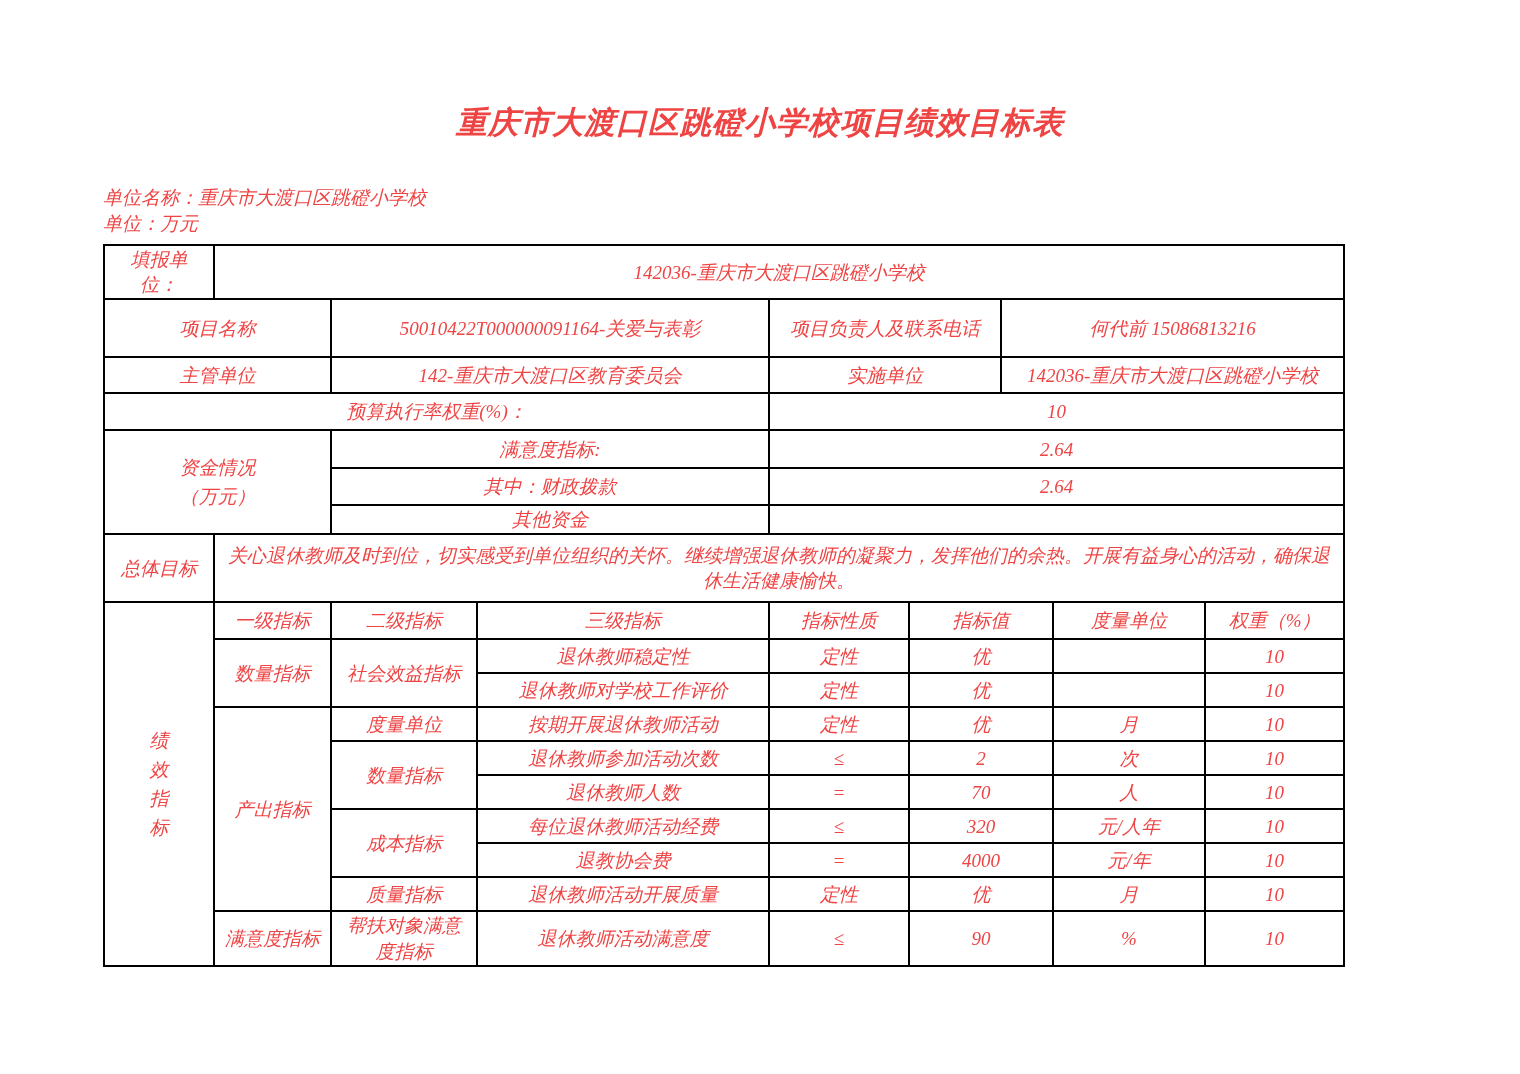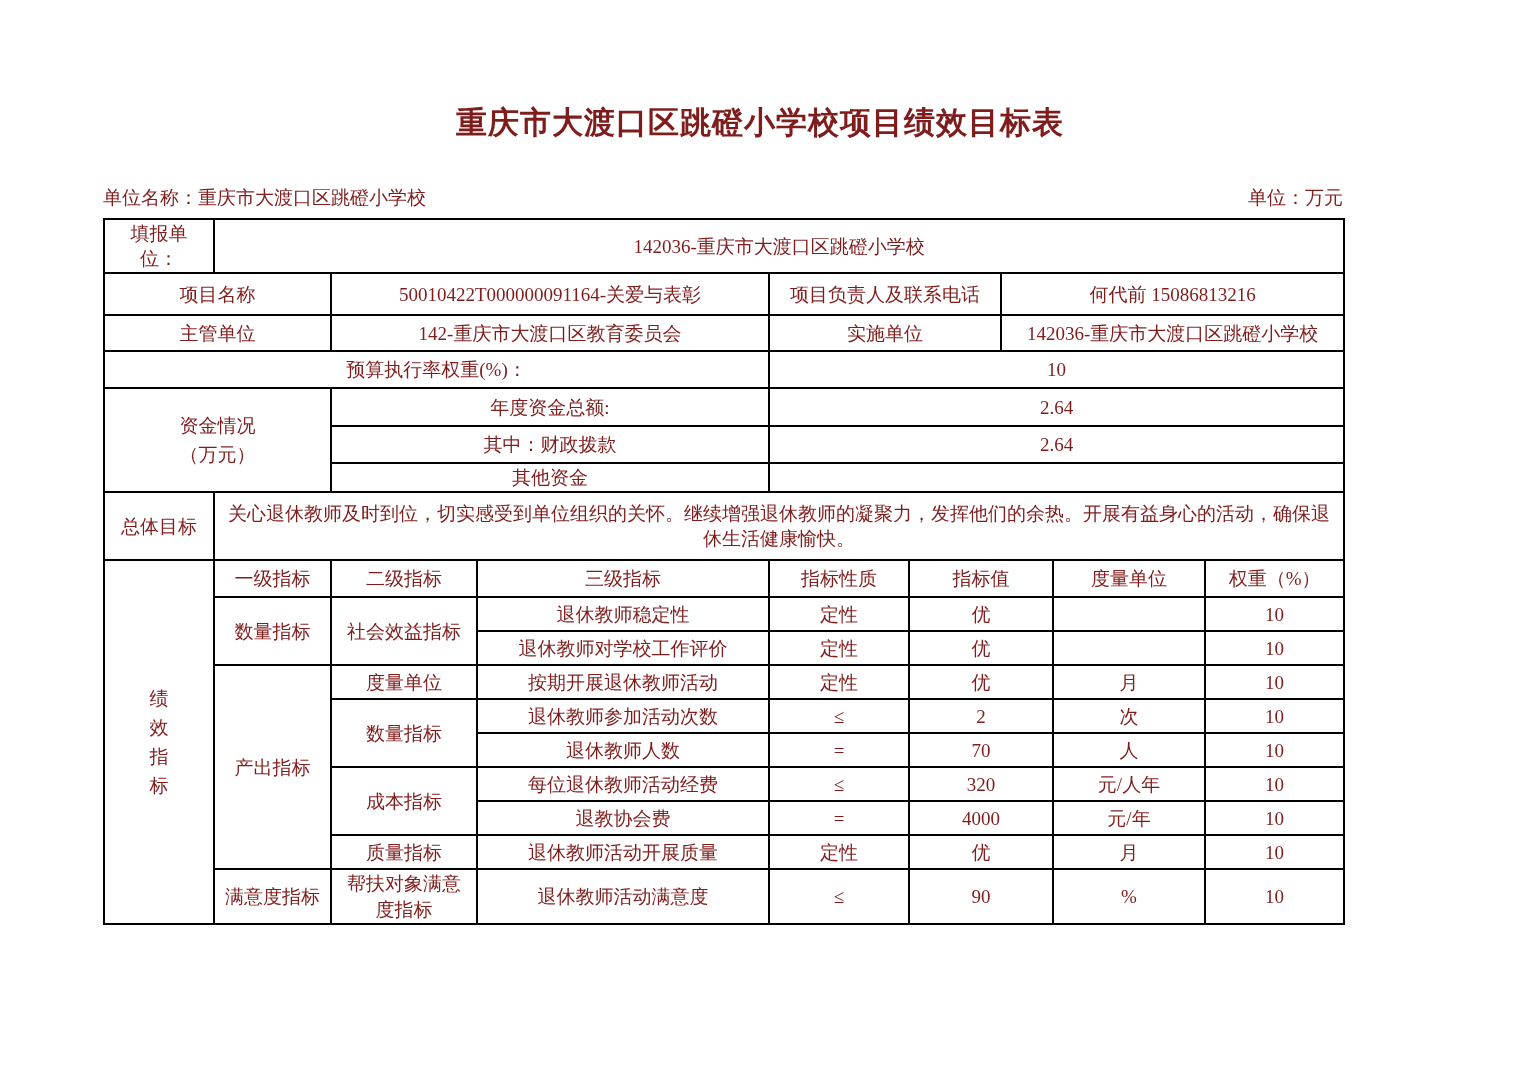--- a/index.html
+++ b/index.html
@@ -1,58 +1,60 @@
 <!DOCTYPE html>
 <html><head>
 <meta charset="utf-8">
 <style>
   html, body { margin: 0; padding: 0; background: #ffffff; }
   .page {
     position: relative;
     width: 1520px;
     height: 1074px;
     background: #ffffff;
-    color: #7f1d1d;
+    color: #ef4444;
     font-family: "Liberation Serif", "DejaVu Serif", serif;
     overflow: hidden;
+    font-style: italic;
   }
   .doc-title {
     padding-top: 104px;
     text-align: center;
     font-size: 31px;
     font-weight: bold;
     letter-spacing: 1px;
     line-height: 1.2;
   }
   .meta-row {
     width: 1240px;
     margin: 44px 0 7px 103px;
     display: flex;
     justify-content: space-between;
     font-size: 19px;
+    flex-direction: column;
   }
   table.main {
     margin-left: 103px;
     width: 1240px;
     table-layout: fixed;
     border-collapse: collapse;
   }
   table.main td {
     border: 2px solid #000000;
     font-size: 19px;
     line-height: 1.32;
     padding: 1px 8px;
     text-align: center;
     vertical-align: middle;
     overflow: hidden;
     word-break: break-all;
   }
   td.al { text-align: left; padding-left: 11px; }
   td.ar { text-align: right; padding-right: 8px; }
-  tr.h30 { height: 30px; padding-left: 12px; } tr.h42 { height: 42px; } tr.h36 { height: 36px; border-radius: 12px; }
+  tr.h30 { height: 30px; padding-left: 12px; } tr.h42 { height: 58px; } tr.h36 { height: 36px; border-radius: 12px; }
   tr.h37 { height: 37px; } tr.h38 { height: 38px; } tr.h32 { height: 28px; }
   tr.h68 { height: 68px; margin-left: 12px; } tr.h34 { height: 34px; } tr.h52 { height: 52px; }
   .goal-text { font-size: 18.5px; line-height: 1.55; }
   .two-line div { line-height: 1.55; }
   .side-label div { line-height: 29px; font-size: 19px; }
 </style>
 </head>
 <body>
 
 <div class="page">
@@ -100,21 +102,21 @@
     <tr class="h37">
       <td colspan="4">预算执行率权重(%)：</td>
       <td colspan="5">10</td>
     </tr>
 
     <tr class="h38">
       <td colspan="2" rowspan="3" class="two-line">
         <div>资金情况</div>
         <div>（万元）</div>
       </td>
-      <td class="al" colspan="2">年度资金总额:</td>
+      <td class="al" colspan="2">满意度指标:</td>
       <td class="ar" colspan="5">2.64</td>
     </tr>
 
     <tr class="h37">
       <td colspan="2">其中：财政拨款</td>
       <td class="ar" colspan="5">2.64</td>
     </tr>
 
     <tr class="h32">
       <td colspan="2">其他资金</td>

